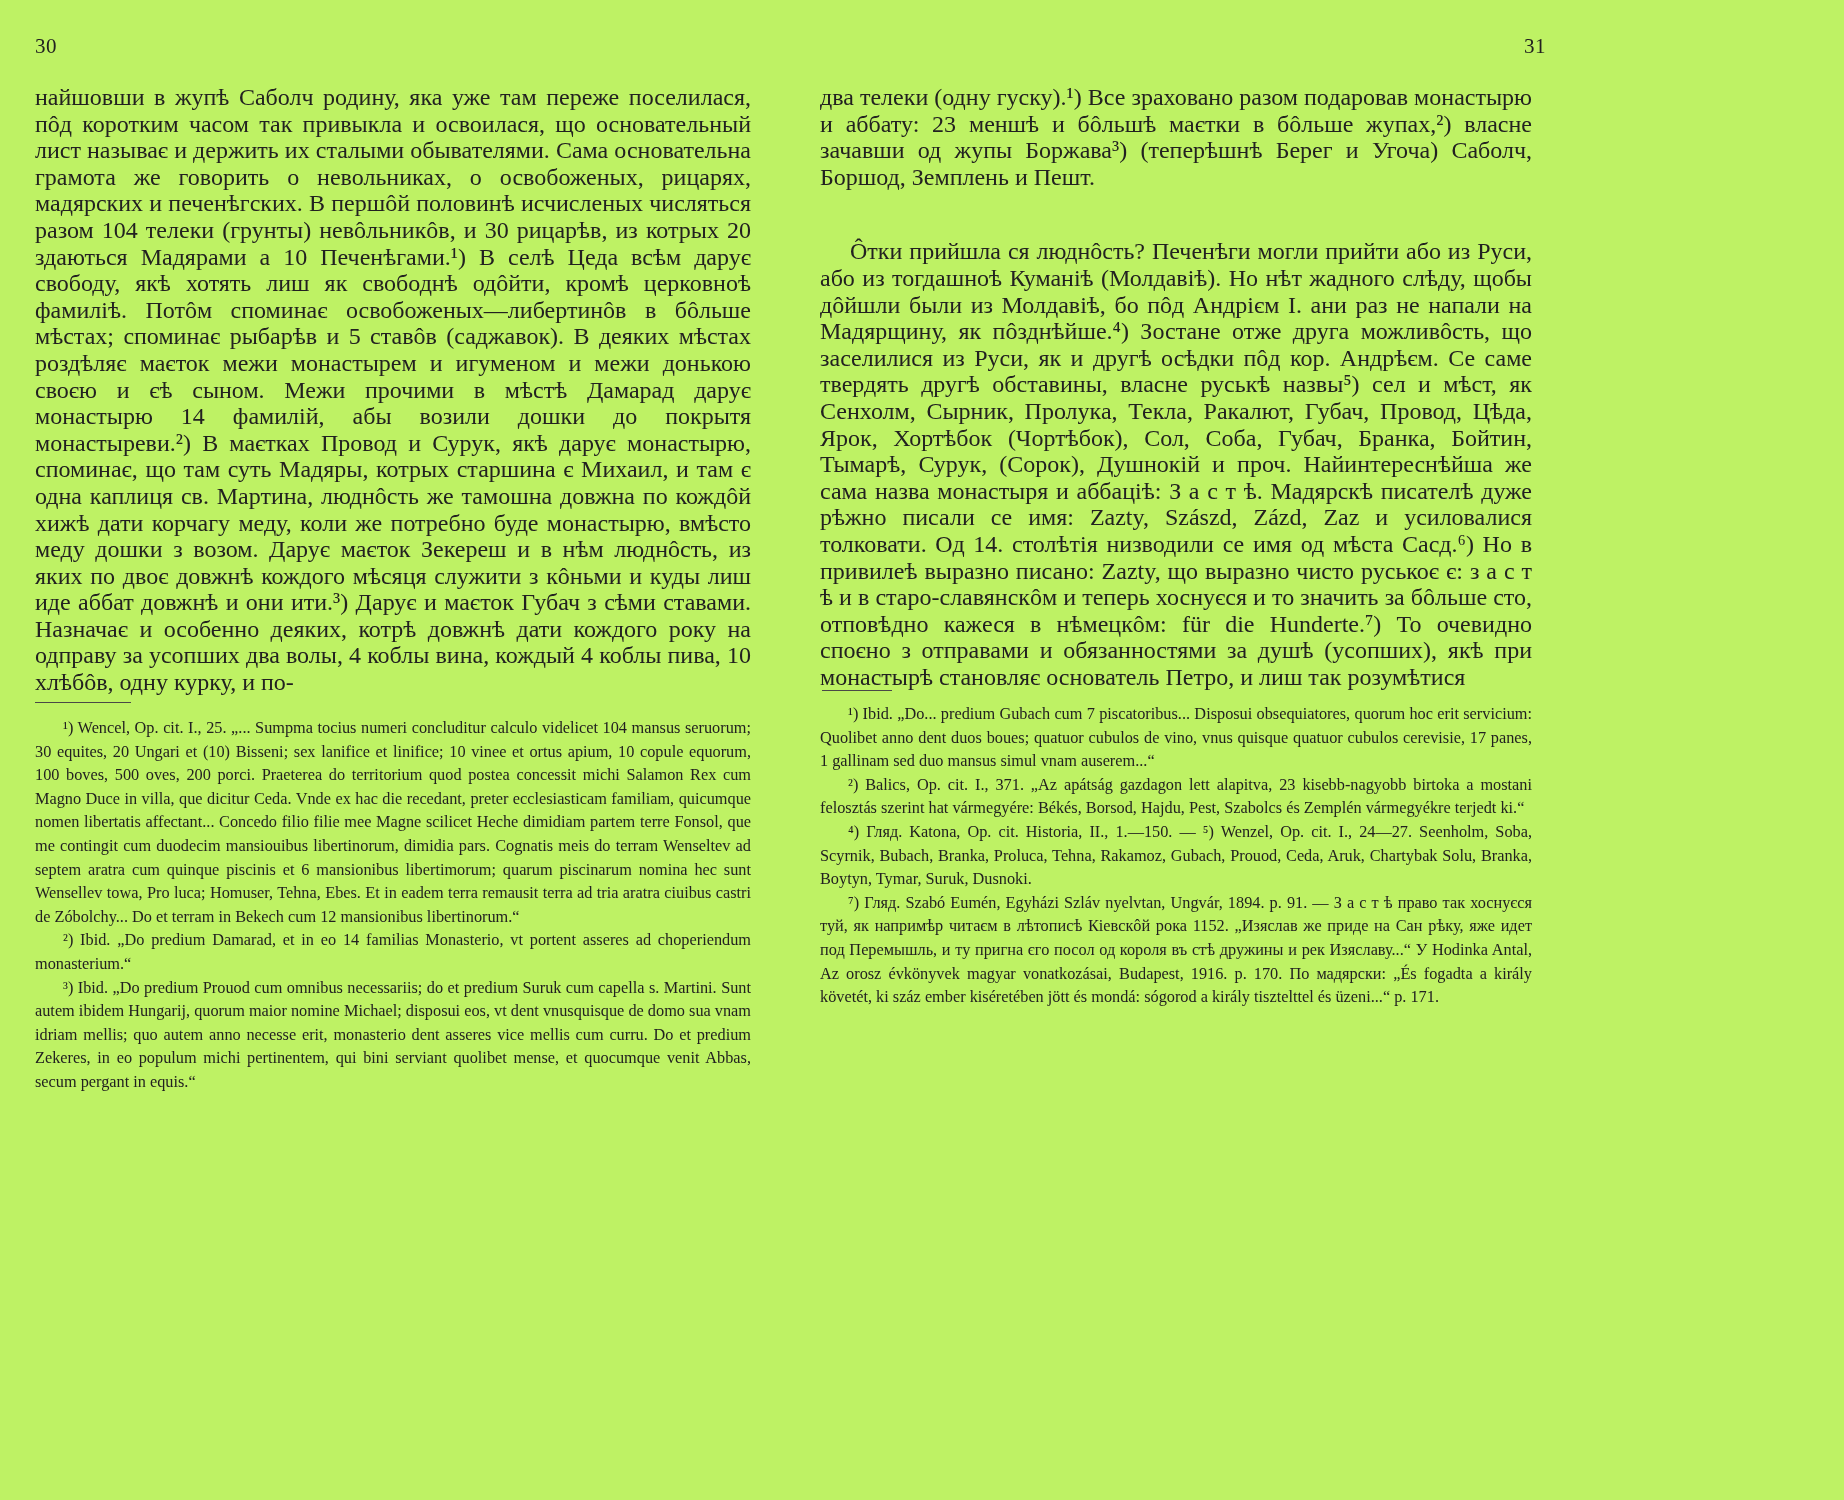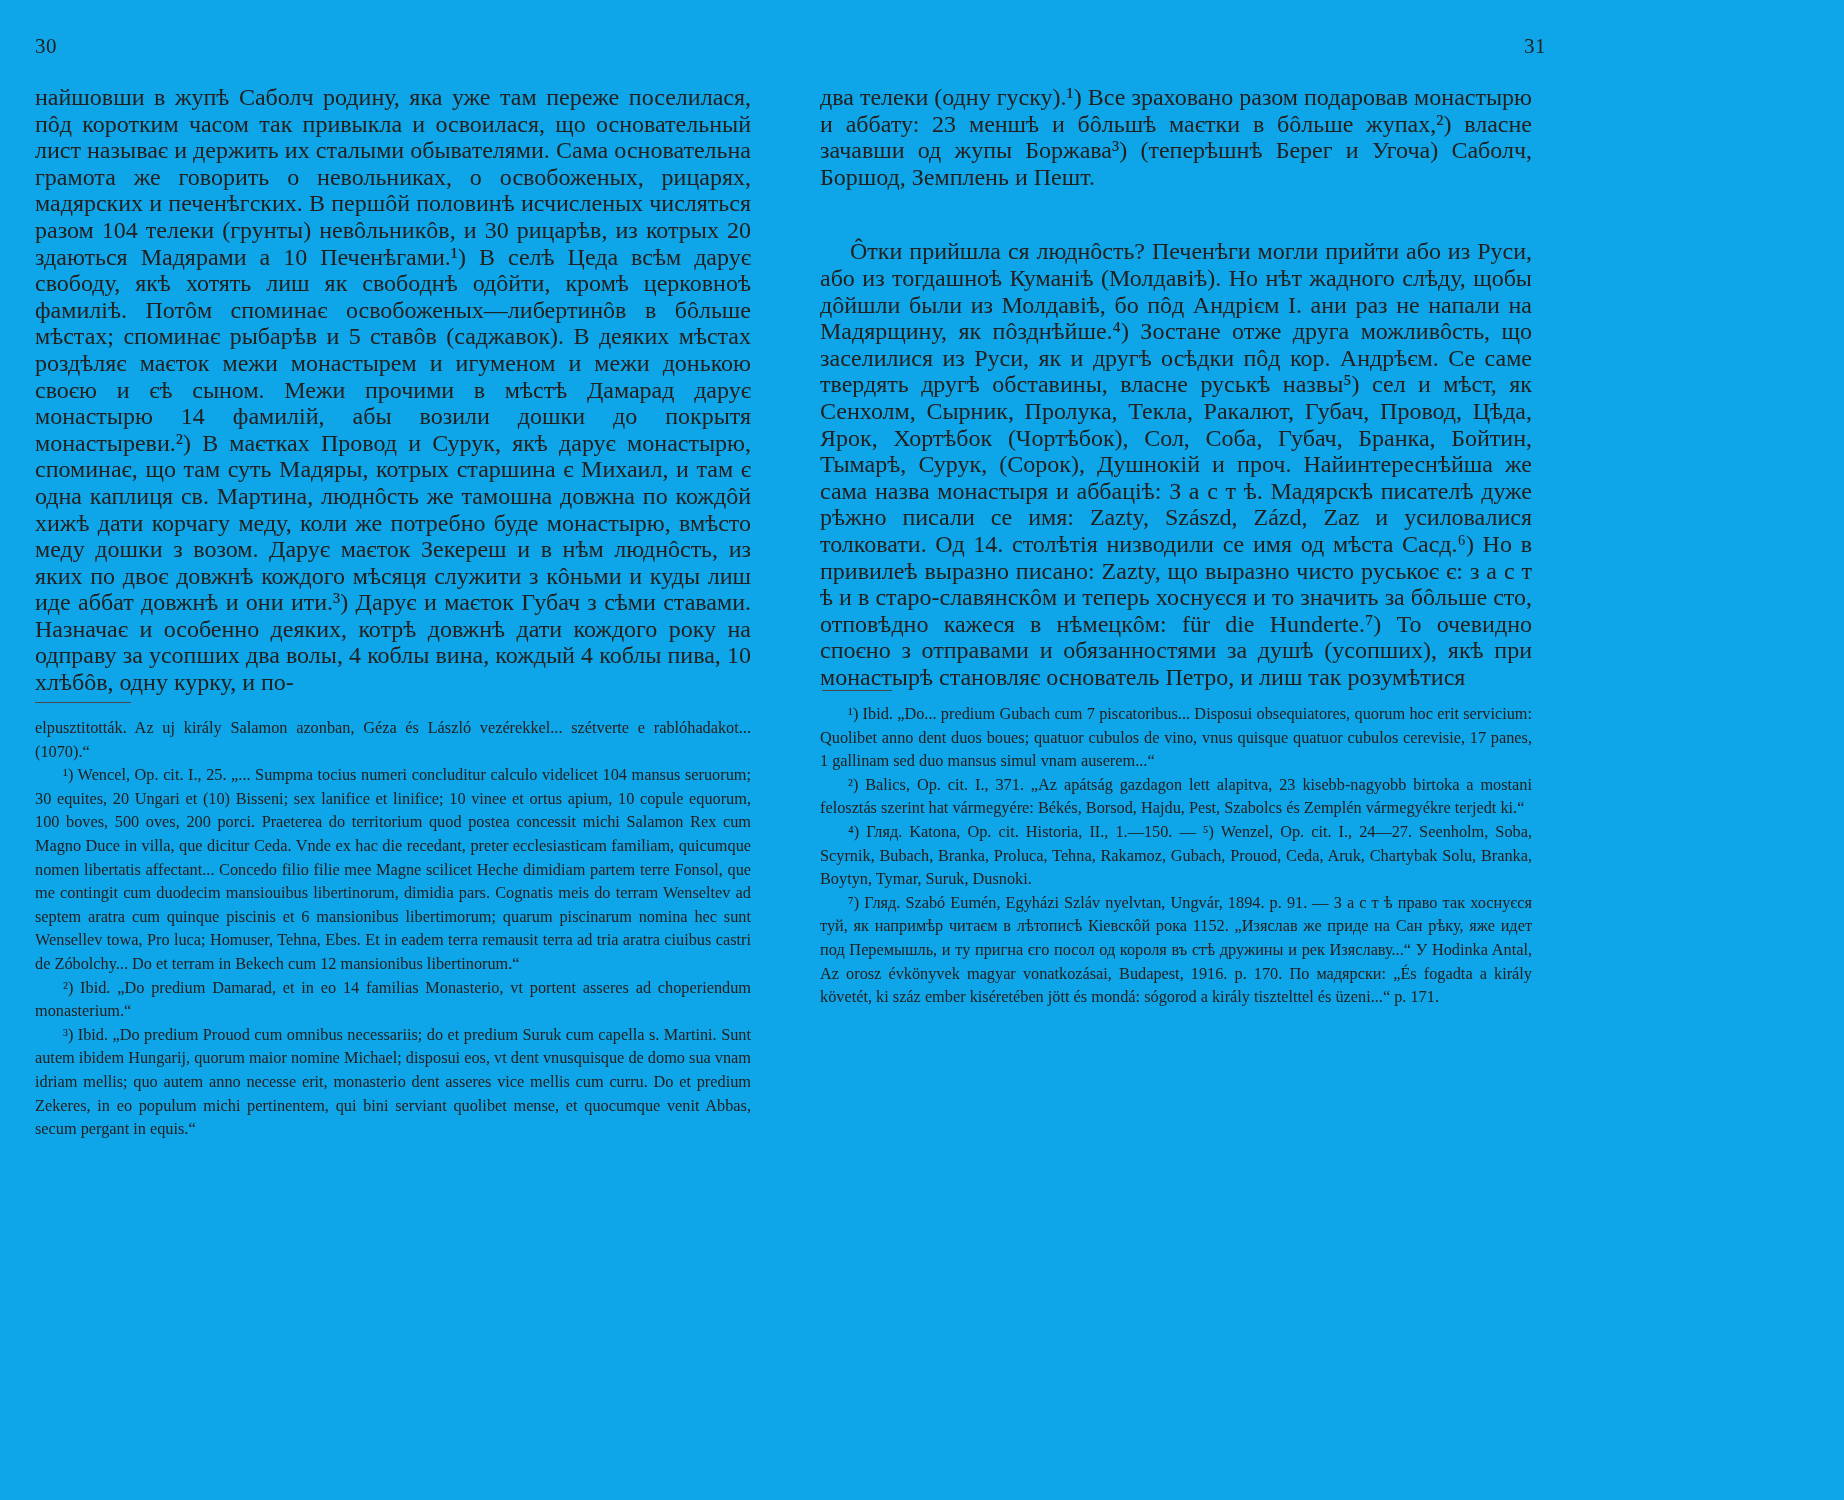--- a/index.html
+++ b/index.html
@@ -1,21 +1,21 @@
 <!DOCTYPE html>
 <html><head>
 <meta charset="utf-8">
 <style>
   html, body { margin: 0; padding: 0; }
   body { background: #e8e6e0; }
   .spread {
     position: relative;
     width: 1844px;
     height: 1500px;
-    background: #0ea5e9;
+    background: #bef264;
     font-family: "Liberation Serif", "DejaVu Serif", serif;
     color: #222120;
     overflow: hidden;
   }
   .page-number {
     position: absolute;
     top: 34px;
     font-size: 21px;
     letter-spacing: 0.5px;
   }
@@ -59,21 +59,20 @@
 
   <div class="page-number pn-left">30</div>
 
   <div class="page-body pb-left">
     <p>найшовши в жупѣ Саболч родину, яка уже там переже поселилася, пôд коротким часом так привыкла и освоилася, що основательный лист называє и держить их сталыми обывателями. Сама основательна грамота же говорить о невольниках, о освобоженых, рицарях, мадярских и печенѣгских. В першôй половинѣ исчисленых числяться разом 104 телеки (грунты) невôльникôв, и 30 рицарѣв, из котрых 20 здаються Мадярами а 10 Печенѣгами.¹) В селѣ Цеда всѣм дарує свободу, якѣ хотять лиш як свободнѣ одôйти, кромѣ церковноѣ фамиліѣ. Потôм споминає освобоженых—либертинôв в бôльше мѣстах; споминає рыбарѣв и 5 ставôв (саджавок). В деяких мѣстах роздѣляє маєток межи монастырем и игуменом и межи донькою своєю и єѣ сыном. Межи прочими в мѣстѣ Дамарад дарує монастырю 14 фамилій, абы возили дошки до покрытя монастыреви.²) В маєтках Провод и Сурук, якѣ дарує монастырю, споминає, що там суть Мадяры, котрых старшина є Михаил, и там є одна каплиця св. Мартина, люднôсть же тамошна довжна по кождôй хижѣ дати корчагу меду, коли же потребно буде монастырю, вмѣсто меду дошки з возом. Дарує маєток Зекереш и в нѣм люднôсть, из яких по двоє довжнѣ кождого мѣсяця служити з кôньми и куды лиш иде аббат довжнѣ и они ити.³) Дарує и маєток Губач з сѣми ставами. Назначає и особенно деяких, котрѣ довжнѣ дати кождого року на одправу за усопших два волы, 4 коблы вина, кождый 4 коблы пива, 10 хлѣбôв, одну курку, и по-</p>
   </div>
 
   <div class="fn-sep sep-left"></div>
 
   <div class="footnotes fns-left">
-    <p>elpusztitották. Az uj király Salamon azonban, Géza és László vezérekkel... szétverte e rablóhadakot... (1070).“</p>
     <p class="indent">¹) Wencel, Op. cit. I., 25. „... Sumpma tocius numeri concluditur calculo videlicet 104 mansus seruorum; 30 equites, 20 Ungari et (10) Bisseni; sex lanifice et linifice; 10 vinee et ortus apium, 10 copule equorum, 100 boves, 500 oves, 200 porci. Praeterea do territorium quod postea concessit michi Salamon Rex cum Magno Duce in villa, que dicitur Ceda. Vnde ex hac die recedant, preter ecclesiasticam familiam, quicumque nomen libertatis affectant... Concedo filio filie mee Magne scilicet Heche dimidiam partem terre Fonsol, que me contingit cum duodecim mansiouibus libertinorum, dimidia pars. Cognatis meis do terram Wenseltev ad septem aratra cum quinque piscinis et 6 mansionibus libertimorum; quarum piscinarum nomina hec sunt Wensellev towa, Pro luca; Homuser, Tehna, Ebes. Et in eadem terra remausit terra ad tria aratra ciuibus castri de Zóbolchy... Do et terram in Bekech cum 12 mansionibus libertinorum.“</p>
     <p class="indent">²) Ibid. „Do predium Damarad, et in eo 14 familias Monasterio, vt portent asseres ad choperiendum monasterium.“</p>
     <p class="indent">³) Ibid. „Do predium Prouod cum omnibus necessariis; do et predium Suruk cum capella s. Martini. Sunt autem ibidem Hungarij, quorum maior nomine Michael; disposui eos, vt dent vnusquisque de domo sua vnam idriam mellis; quo autem anno necesse erit, monasterio dent asseres vice mellis cum curru. Do et predium Zekeres, in eo populum michi pertinentem, qui bini serviant quolibet mense, et quocumque venit Abbas, secum pergant in equis.“</p>
   </div>
 
   <div class="page-number pn-right">31</div>
 
   <div class="page-body pb-right">
     <p>два телеки (одну гуску).¹) Все зраховано разом подаровав монастырю и аббату: 23 меншѣ и бôльшѣ маєтки в бôльше жупах,²) власне зачавши од жупы Боржава³) (теперѣшнѣ Берег и Угоча) Саболч, Боршод, Земплень и Пешт.</p>
     <p class="indent">Ôтки прийшла ся люднôсть? Печенѣги могли прийти або из Руси, або из тогдашноѣ Куманіѣ (Молдавіѣ). Но нѣт жадного слѣду, щобы дôйшли были из Молдавіѣ, бо пôд Андрієм I. ани раз не напали на Мадярщину, як пôзднѣйше.⁴) Зостане отже друга можливôсть, що заселилися из Руси, як и другѣ осѣдки пôд кор. Андрѣєм. Се саме твердять другѣ обставины, власне руськѣ назвы⁵) сел и мѣст, як Сенхолм, Сырник, Пролука, Текла, Ракалют, Губач, Провод, Цѣда, Ярок, Хортѣбок (Чортѣбок), Сол, Соба, Губач, Бранка, Бойтин, Тымарѣ, Сурук, (Сорок), Душнокій и проч. Найинтереснѣйша же сама назва монастыря и аббаціѣ: З а с т ѣ. Мадярскѣ писателѣ дуже рѣжно писали се имя: Zazty, Szászd, Zázd, Zaz и усиловалися толковати. Од 14. столѣтія низводили се имя од мѣста Сасд.⁶) Но в привилеѣ выразно писано: Zazty, що выразно чисто руськоє є: з а с т ѣ и в старо-славянскôм и теперь хоснуєся и то значить за бôльше сто, отповѣдно кажеся в нѣмецкôм: für die Hunderte.⁷) То очевидно споєно з отправами и обязанностями за душѣ (усопших), якѣ при монастырѣ становляє основатель Петро, и лиш так розумѣтися</p>

